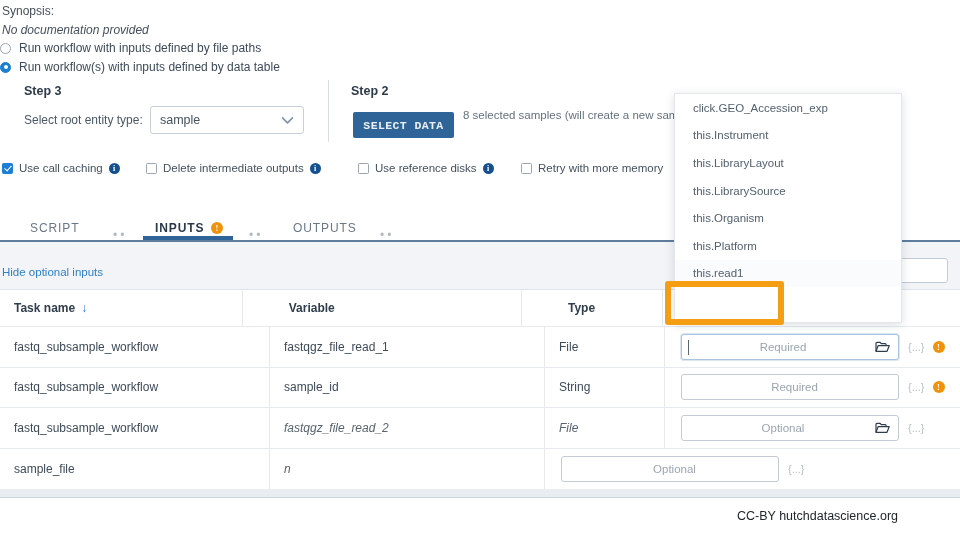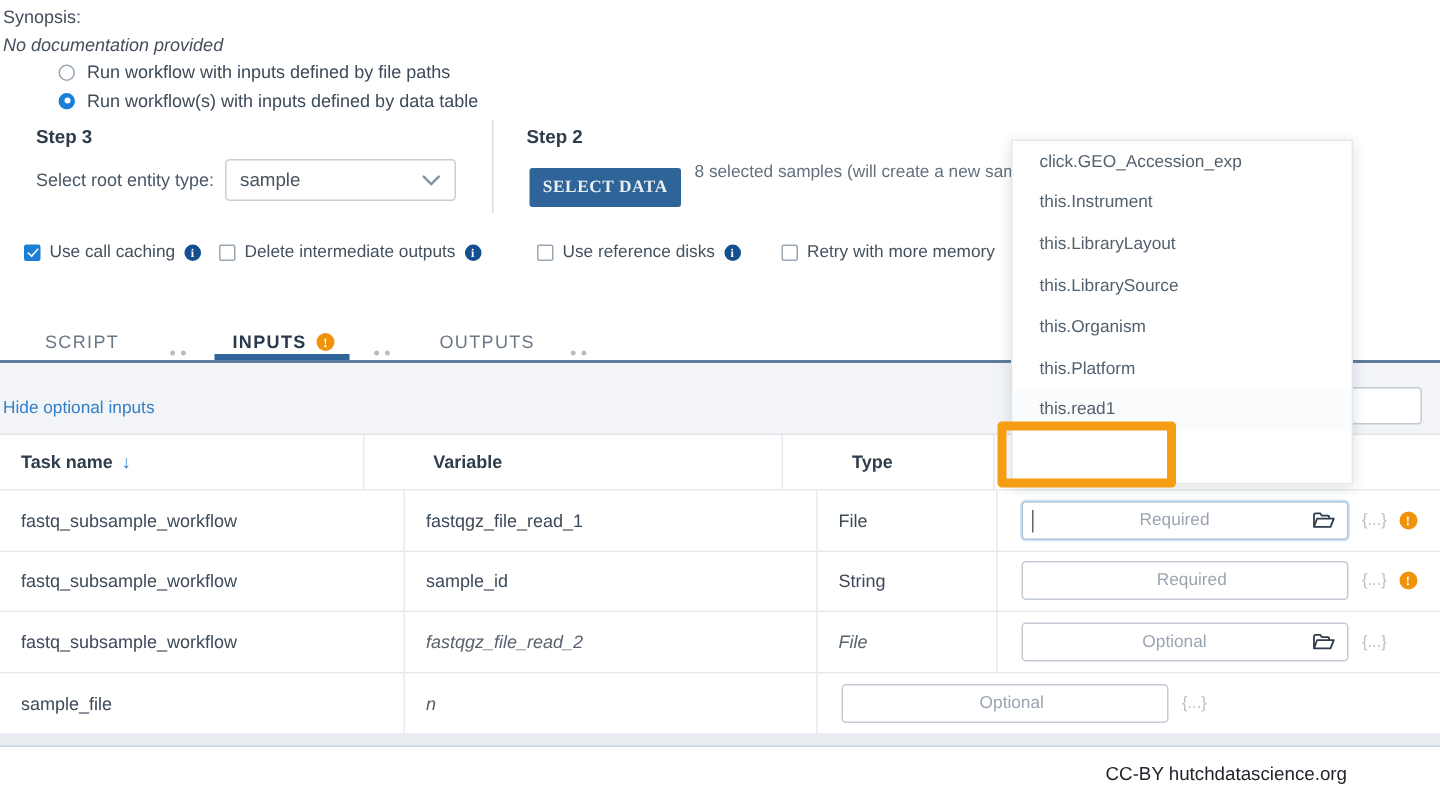--- a/index.html
+++ b/index.html
@@ -12,21 +12,21 @@
     position:relative;
     overflow:hidden;
     -webkit-font-smoothing:antialiased;
   }
   .page{position:absolute;left:0;top:0;width:960px;height:540px;}
 
   
   .synopsis{position:absolute;left:2px;top:4px;font-size:12px;color:#454f5b;}
   .nodoc{position:absolute;left:2px;top:23px;font-size:12px;color:#454f5b;font-style:italic;}
 
-  .radio-row{position:absolute;left:0;font-size:12px;color:#3d4a59;display:flex;align-items:center;margin-left:39px;}
+  .radio-row{position:absolute;left:0;font-size:12px;color:#3d4a59;display:flex;align-items:center;}
   .radio-row.r1{top:41px;}
   .radio-row.r2{top:60px;}
   .radio-dot{
     width:11px;height:11px;border-radius:50%;
     border:1.3px solid #9aa6b2;background:#fff;
     box-sizing:border-box;margin-right:8px;flex:0 0 auto;
   }
   .radio-dot.sel{border-color:#1b7fd4;background:#1b7fd4;position:relative;}
   .radio-dot.sel::after{
     content:"";position:absolute;left:50%;top:50%;
@@ -47,21 +47,21 @@
     display:flex;align-items:center;box-sizing:border-box;
   }
   .entity-select .val{padding-left:9px;font-size:12.5px;color:#45525f;flex:1;}
   .chev{margin-right:9px;color:#8795a3;}
   .chev svg{display:block;}
 
   .select-data-btn{
     position:absolute;left:353px;top:112px;width:101px;height:26px;
     background:#2f6498;color:#e9eff5;border:none;border-radius:2px;
     font-size:11.5px;font-weight:bold;letter-spacing:.4px;
-    font-family:Liberation Serif, serif;
+    font-family:Liberation Mono, monospace;
     display:flex;align-items:center;justify-content:center;cursor:pointer;
   }
   .sample-note{
     position:absolute;left:463px;top:106px;width:460px;
     font-size:11.5px;line-height:19px;color:#64717e;
   }
 
   
   .chk-row{position:absolute;left:0;top:162px;width:700px;height:20px;}
   .chk{position:absolute;display:flex;align-items:center;font-size:11.5px;color:#44515f;}
@@ -72,21 +72,21 @@
   .cbox.checked{background:#1b7fd4;border-color:#1b7fd4;position:relative;}
   .cbox.checked::after{
     content:"";position:absolute;left:3px;top:0.5px;width:3px;height:6px;
     border:solid #fff;border-width:0 1.6px 1.6px 0;transform:rotate(42deg);
   }
   .info-i{
     width:11px;height:11px;border-radius:50%;background:#14508f;color:#fff;
     font-size:8px;font-weight:bold;line-height:11px;text-align:center;
     margin-left:6px;flex:0 0 auto;font-family:"Liberation Serif",serif;
   }
-  #chk-call-caching{left:16px;}
+  #chk-call-caching{left:2px;}
   #chk-delete-intermediate{left:146px;}
   #chk-reference-disks{left:358px;}
   #chk-retry-memory{left:521px;}
 
   
   .tabs{position:absolute;left:0;top:205px;width:960px;height:46px;}
   .tab{
     position:absolute;top:16px;font-size:12px;letter-spacing:.9px;
     color:#6a7886;display:flex;align-items:center;cursor:pointer;
   }

